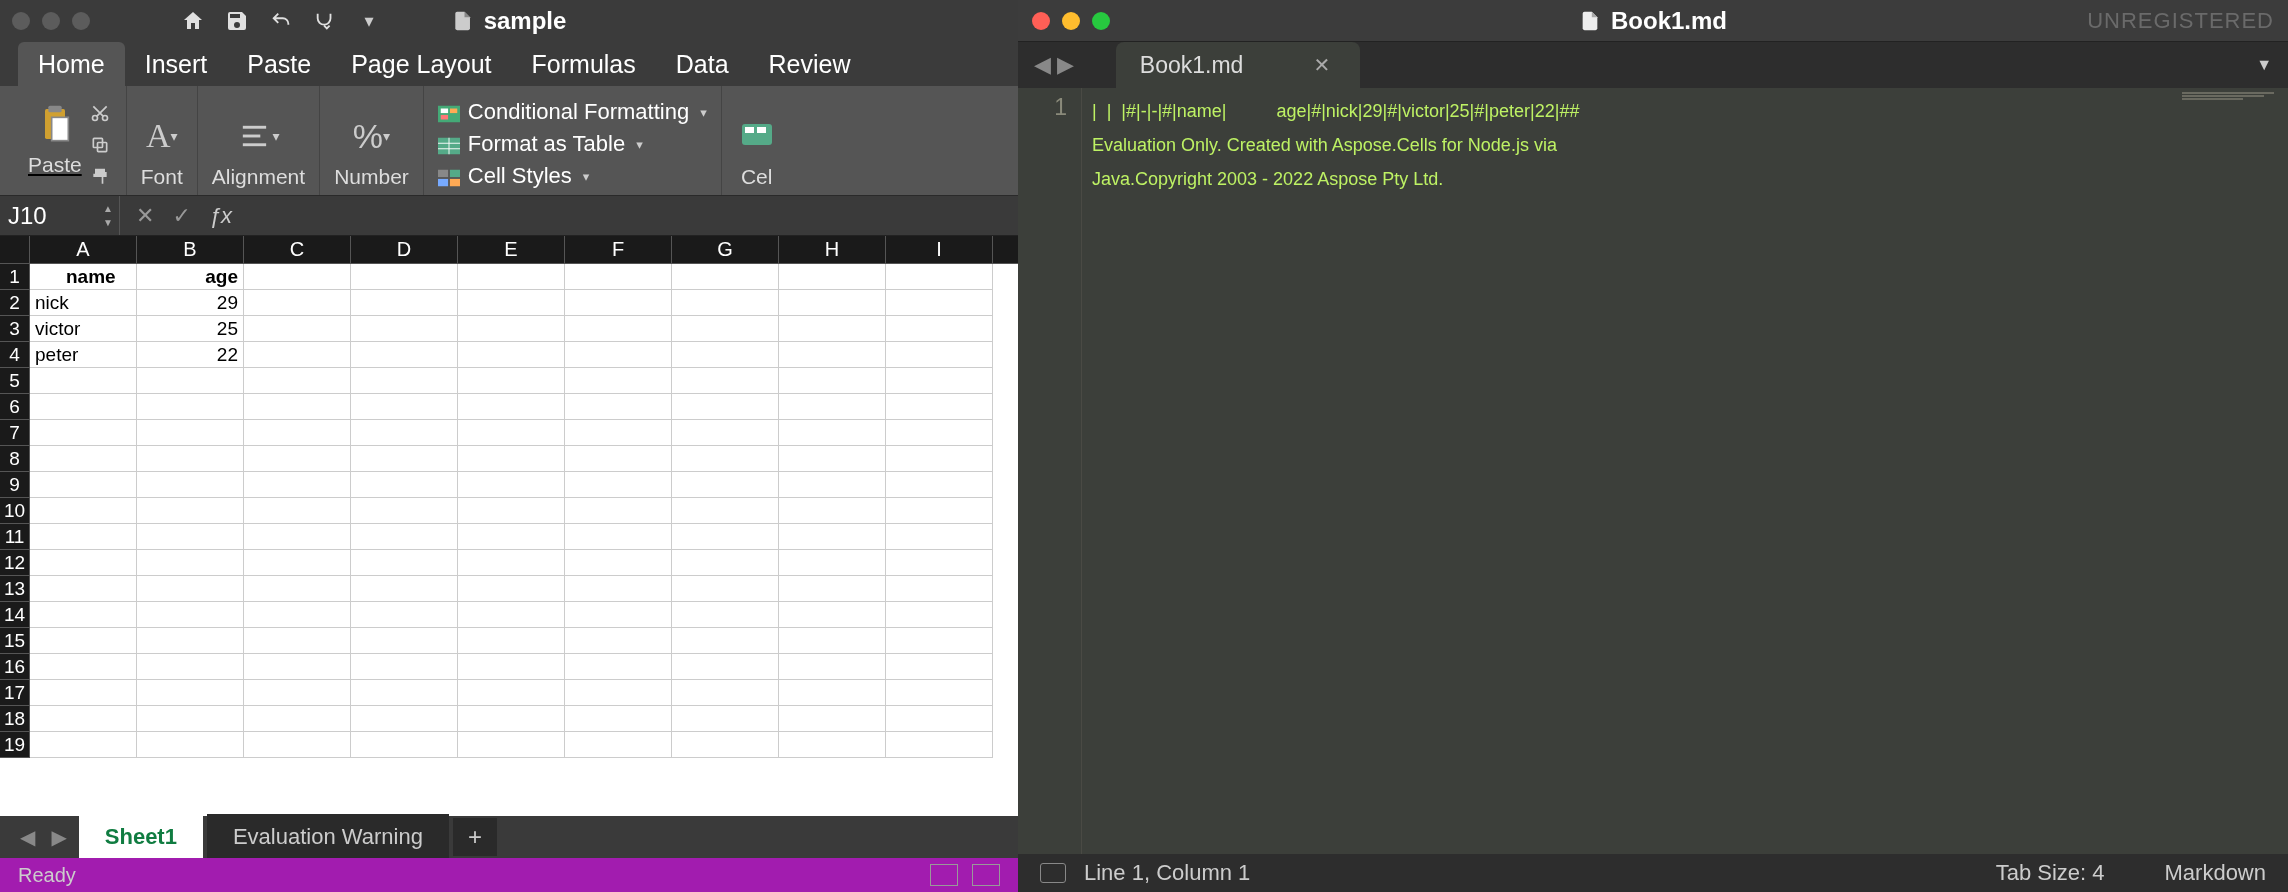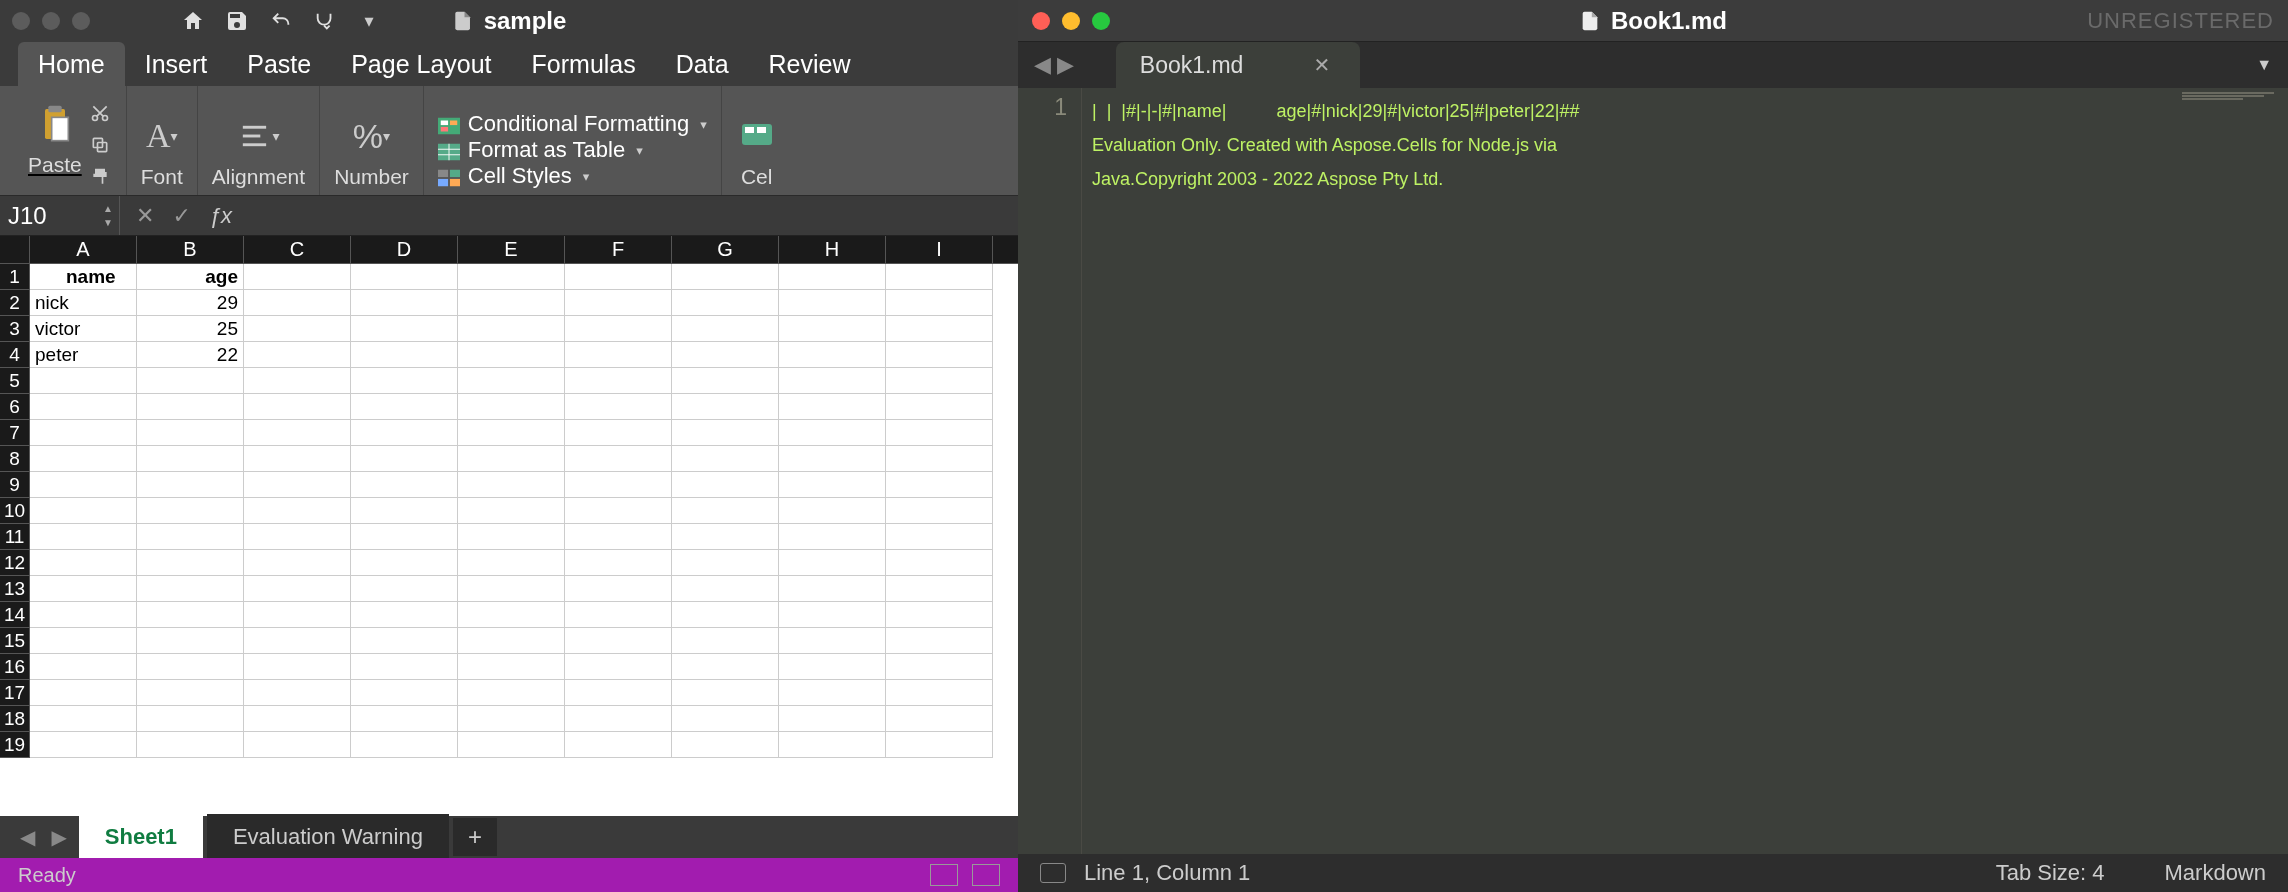--- a/index.html
+++ b/index.html
@@ -137,20 +137,21 @@
       gap: 10px;
     }
     .clipboard-small-icon {
       width: 22px;
       height: 22px;
       color: #ccc;
     }
     .styles-group {
       display: flex;
       flex-direction: column;
+      gap: 6px;
       padding-top: 6px;
     }
     .style-item {
       display: flex;
       align-items: center;
       gap: 8px;
       color: #fff;
       font-size: 22px;
       white-space: nowrap;
     }

